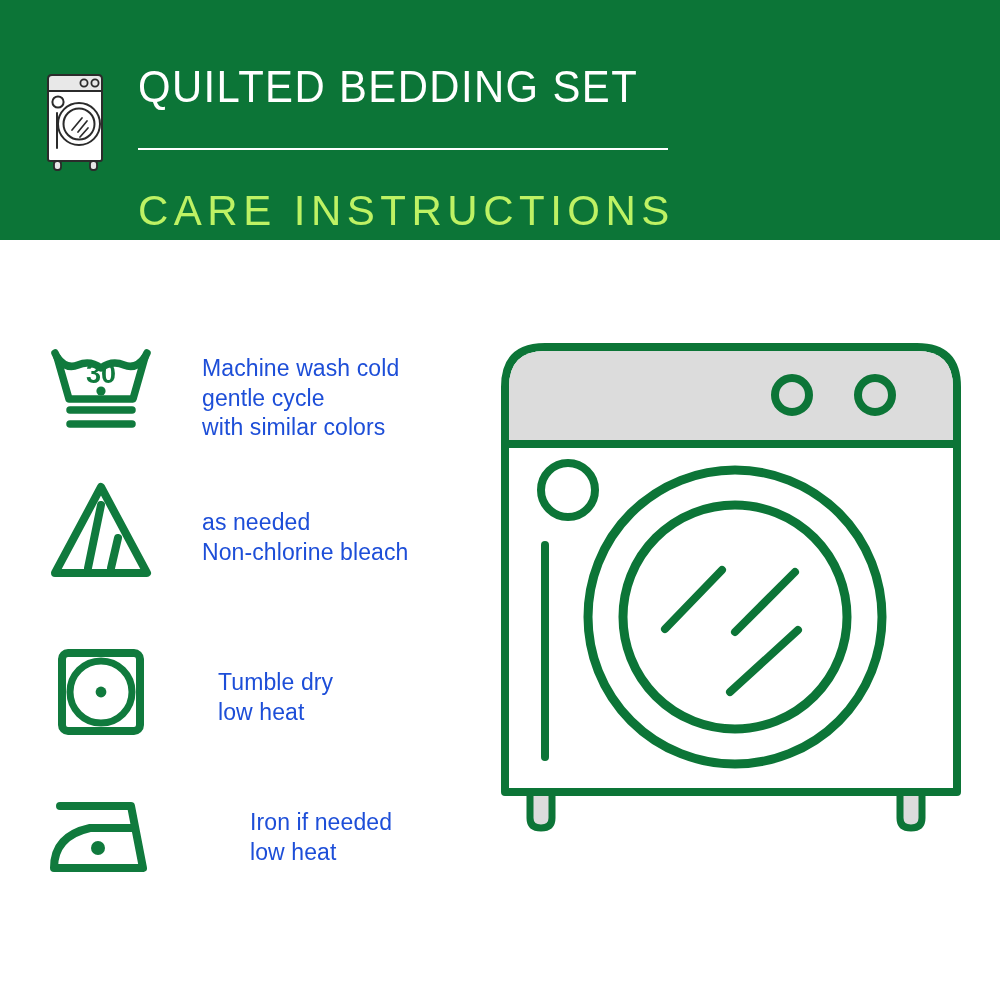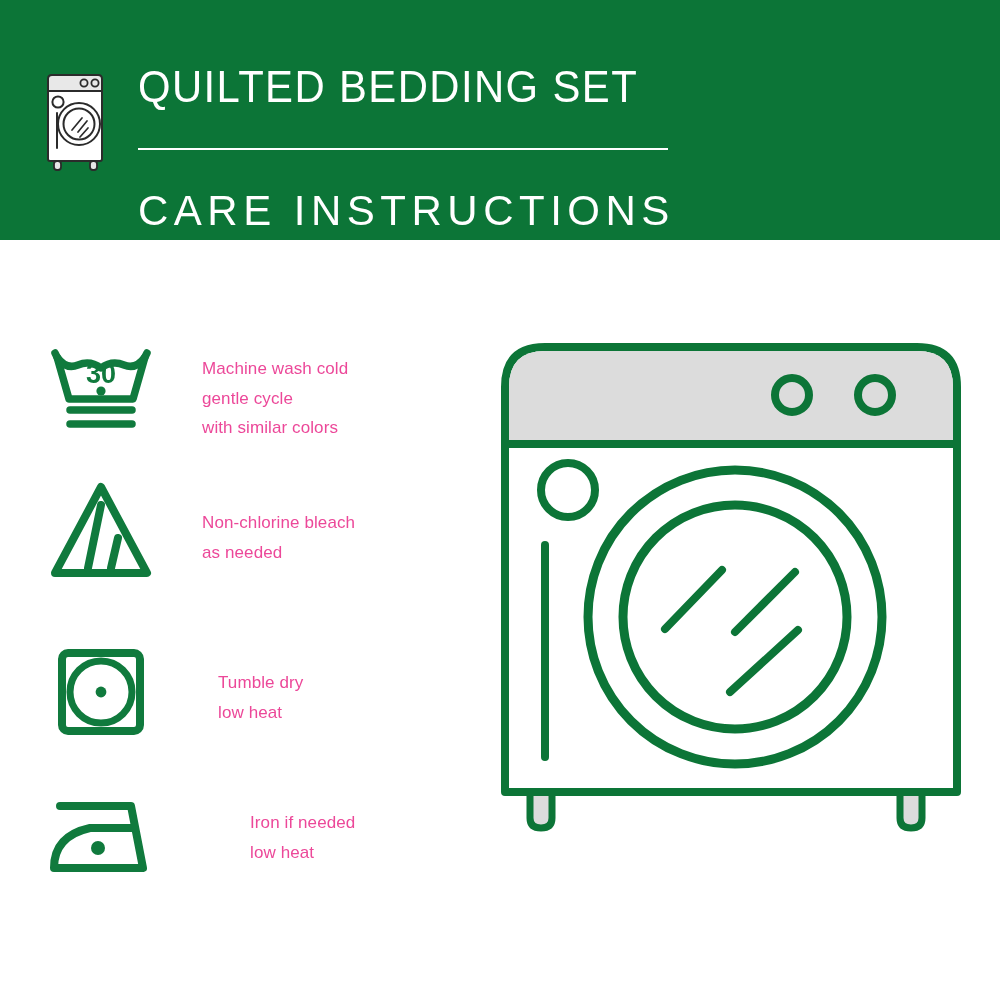--- a/index.html
+++ b/index.html
@@ -59,21 +59,21 @@
     transform-origin: left center;
     white-space: nowrap;
   }
   .title-rule {
     width: 530px;
     height: 2px;
     background: #ffffff;
     margin: 8px 0 10px 0;
   }
   .title-sub {
-    color: #ffffff;
+    color: #bef264;
     font-size: 42px;
     line-height: 46px;
     font-weight: 400;
     letter-spacing: 5.5px;
     white-space: nowrap;
   }
 
   
   .care-list {
     position: absolute;
@@ -95,22 +95,22 @@
 
   .care-symbol {
     width: 106px;
     flex: 0 0 106px;
     display: flex;
     justify-content: flex-start;
     align-items: flex-end;
   }
   .care-text {
     margin-left: 48px;
-    color: #ec4899;
-    font-size: 17px;
+    color: #1d4ed8;
+    font-size: 23px;
     line-height: 29.5px;
     letter-spacing: 0.1px;
     white-space: nowrap;
   }
   .care-row.r1 .care-text { padding-top: 11px; }
   .care-row.r2 .care-text { padding-top: 28px; }
   .care-row.r3 .care-text { padding-top: 22px; }
   .care-row.r4 .care-text { padding-top: 18px; }
   .care-text .ln { display: block; }
 
@@ -190,22 +190,22 @@
       <div class="care-symbol">
         <svg width="106" height="100" viewBox="0 0 106 100">
           <g fill="none" stroke="#107A3D" stroke-width="8" stroke-linecap="round" stroke-linejoin="round">
             <path d="M53 7 L99 93 L7 93 Z"></path>
             <line x1="53" y1="25" x2="40" y2="88"></line>
             <line x1="70" y1="58" x2="63" y2="88"></line>
           </g>
         </svg>
       </div>
       <div class="care-text">
+        <span class="ln">as needed</span>
         <span class="ln">Non-chlorine bleach</span>
-        <span class="ln">as needed</span>
       </div>
     </div>
 
     <div class="care-row r3">
       <div class="care-symbol">
         <svg width="106" height="100" viewBox="0 0 106 100">
           <rect x="14" y="7" width="78" height="78" rx="6" fill="none" stroke="#107A3D" stroke-width="8"></rect>
           <circle cx="53" cy="46" r="31" fill="none" stroke="#107A3D" stroke-width="7"></circle>
           <circle cx="53" cy="46" r="5.4" fill="#107A3D"></circle>
         </svg>

